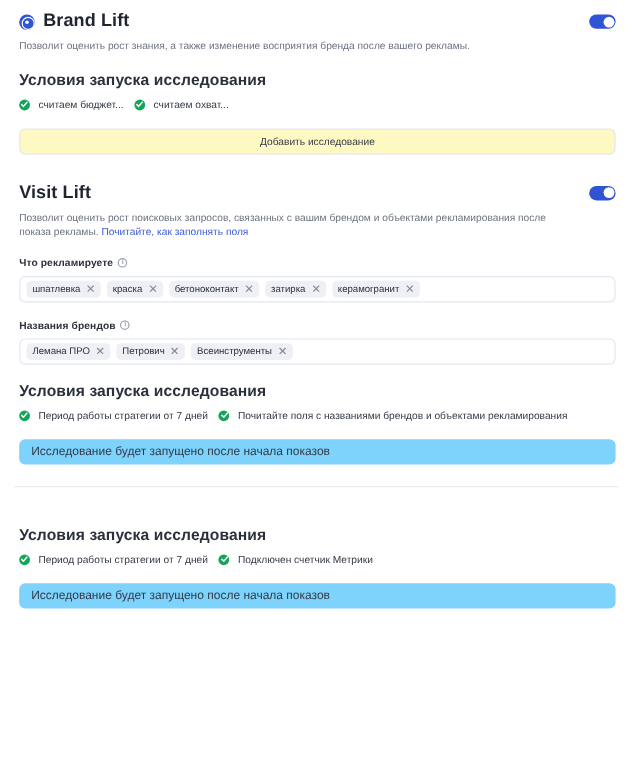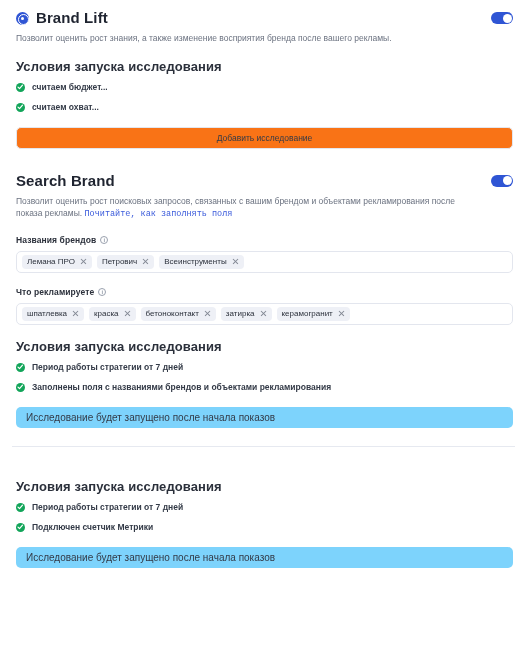--- a/index.html
+++ b/index.html
@@ -57,21 +57,20 @@
     line-height: 12.5px;
     color: #6b7280;
     max-width: 452px;
     margin-top: 4px;
     font-weight: 400;
   }
 
   .sec-desc a.inline-link {
     color: #3b5bdb;
     text-decoration: none;
-    font-family: Liberation Mono, monospace;
   }
 
   
   .bullseye {
     width: 13px;
     height: 13px;
     border-radius: 50%;
     background: #2f55d4;
     position: relative;
     flex: 0 0 auto;
@@ -117,21 +116,21 @@
   
   .cond-title {
     font-size: 13px;
     font-weight: 700;
     color: #2b303b;
     margin-top: 14px;
     margin-bottom: 8px;
     letter-spacing: 0.1px;
   }
 
-  .cond-list { display: flex; flex-direction: column; gap: 9px; font-weight: bold; }
+  .cond-list { display: flex; gap: 9px; }
 
   .cond-item {
     display: flex;
     align-items: center;
     gap: 7px;
   }
 
   .check {
     width: 9px;
     height: 9px;
@@ -148,21 +147,21 @@
     line-height: 11px;
   }
 
   
   .add-btn {
     margin-top: 14px;
     width: 100%;
     height: 22px;
     border: 1px solid #e3e6ee;
     border-radius: 5px;
-    background: #f97316;
+    background: #fef9c3;
     display: flex;
     align-items: center;
     justify-content: center;
     font-size: 8.5px;
     color: #333a47;
     cursor: pointer;
     font-family: "Liberation Sans", sans-serif;
   }
 
   
@@ -304,26 +303,55 @@
 
     <button class="add-btn">Добавить исследование</button>
   </div>
 
   <div class="gap-m"></div>
 
   <div class="section">
     <div class="section-head">
       <div style="flex:1 1 auto;min-width:0">
         <div class="title-row">
-          <span class="sec-title">Search Brand</span>
+          <span class="sec-title">Visit Lift</span>
         </div>
         <div class="sec-desc"><span>Позволит оценить рост поисковых запросов, связанных с вашим брендом и объектами рекламирования после показа рекламы.</span> <a class="inline-link" href="#">Почитайте, как заполнять поля</a></div>
       </div>
       <div class="toggle">
         <span class="knob"></span>
+      </div>
+    </div>
+
+    <div class="field">
+      <div class="field-label-row">
+        <span class="field-label">Что рекламируете</span>
+        <span class="info-ico">i</span>
+      </div>
+      <div class="tag-input">
+        <span class="chip">
+            <span>шпатлевка</span>
+            <span class="x"></span>
+          </span>
+        <span class="chip">
+            <span>краска</span>
+            <span class="x"></span>
+          </span>
+        <span class="chip">
+            <span>бетоноконтакт</span>
+            <span class="x"></span>
+          </span>
+        <span class="chip">
+            <span>затирка</span>
+            <span class="x"></span>
+          </span>
+        <span class="chip">
+            <span>керамогранит</span>
+            <span class="x"></span>
+          </span>
       </div>
     </div>
 
     <div class="field">
       <div class="field-label-row">
         <span class="field-label">Названия брендов</span>
         <span class="info-ico">i</span>
       </div>
       <div class="tag-input">
         <span class="chip">
@@ -334,66 +362,37 @@
             <span>Петрович</span>
             <span class="x"></span>
           </span>
         <span class="chip">
             <span>Всеинструменты</span>
             <span class="x"></span>
           </span>
       </div>
     </div>
 
-    <div class="field">
-      <div class="field-label-row">
-        <span class="field-label">Что рекламируете</span>
-        <span class="info-ico">i</span>
-      </div>
-      <div class="tag-input">
-        <span class="chip">
-            <span>шпатлевка</span>
-            <span class="x"></span>
-          </span>
-        <span class="chip">
-            <span>краска</span>
-            <span class="x"></span>
-          </span>
-        <span class="chip">
-            <span>бетоноконтакт</span>
-            <span class="x"></span>
-          </span>
-        <span class="chip">
-            <span>затирка</span>
-            <span class="x"></span>
-          </span>
-        <span class="chip">
-            <span>керамогранит</span>
-            <span class="x"></span>
-          </span>
-      </div>
-    </div>
-
     <div class="cond-title">Условия запуска исследования</div>
     <div class="cond-list">
       <div class="cond-item">
         <span class="check">
           <svg width="6.5" height="6" viewBox="0 0 8 8">
               <path d="M1 4.2 L3 6.2 L7 1.6" stroke="#ffffff" stroke-width="1.6" fill="none" stroke-linecap="round" stroke-linejoin="round"></path>
             </svg>
         </span>
         <span class="cond-text">Период работы стратегии от 7 дней</span>
       </div>
       <div class="cond-item">
         <span class="check">
           <svg width="6.5" height="6" viewBox="0 0 8 8">
               <path d="M1 4.2 L3 6.2 L7 1.6" stroke="#ffffff" stroke-width="1.6" fill="none" stroke-linecap="round" stroke-linejoin="round"></path>
             </svg>
         </span>
-        <span class="cond-text">Заполнены поля с названиями брендов и объектами рекламирования</span>
+        <span class="cond-text">Почитайте поля с названиями брендов и объектами рекламирования</span>
       </div>
     </div>
 
     <div class="notice">Исследование будет запущено после начала показов</div>
   </div>
 
   <div class="divider"></div>
 
   <div class="gap-s"></div>
 

